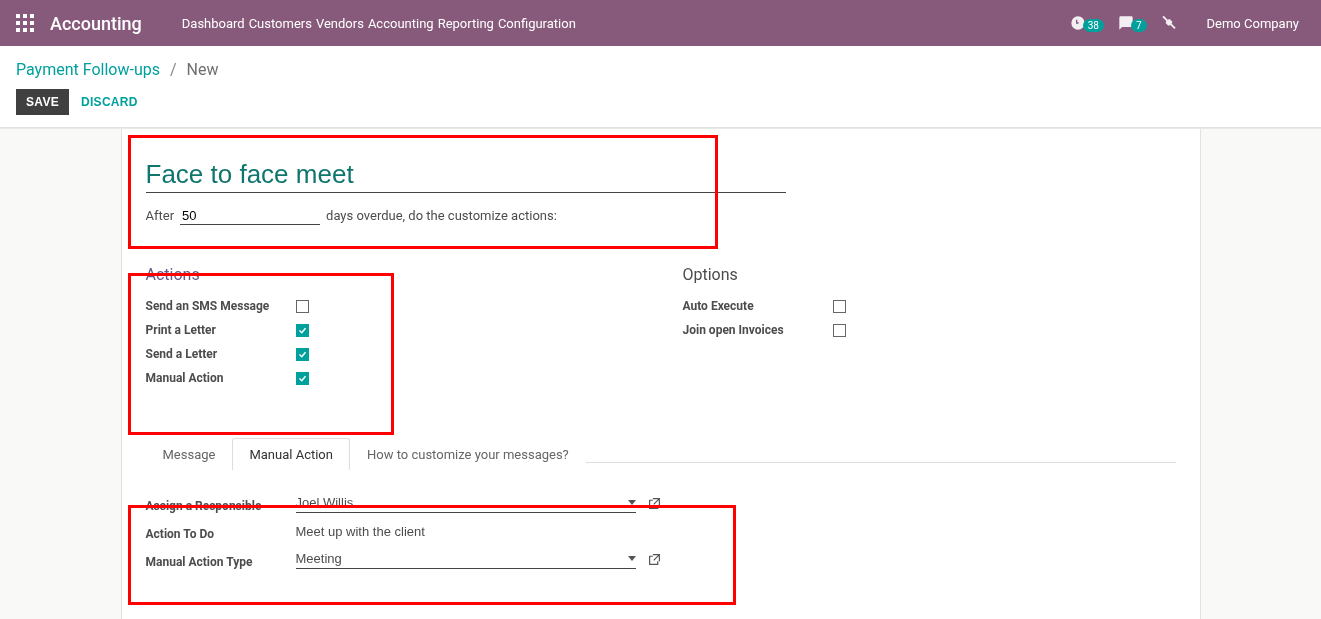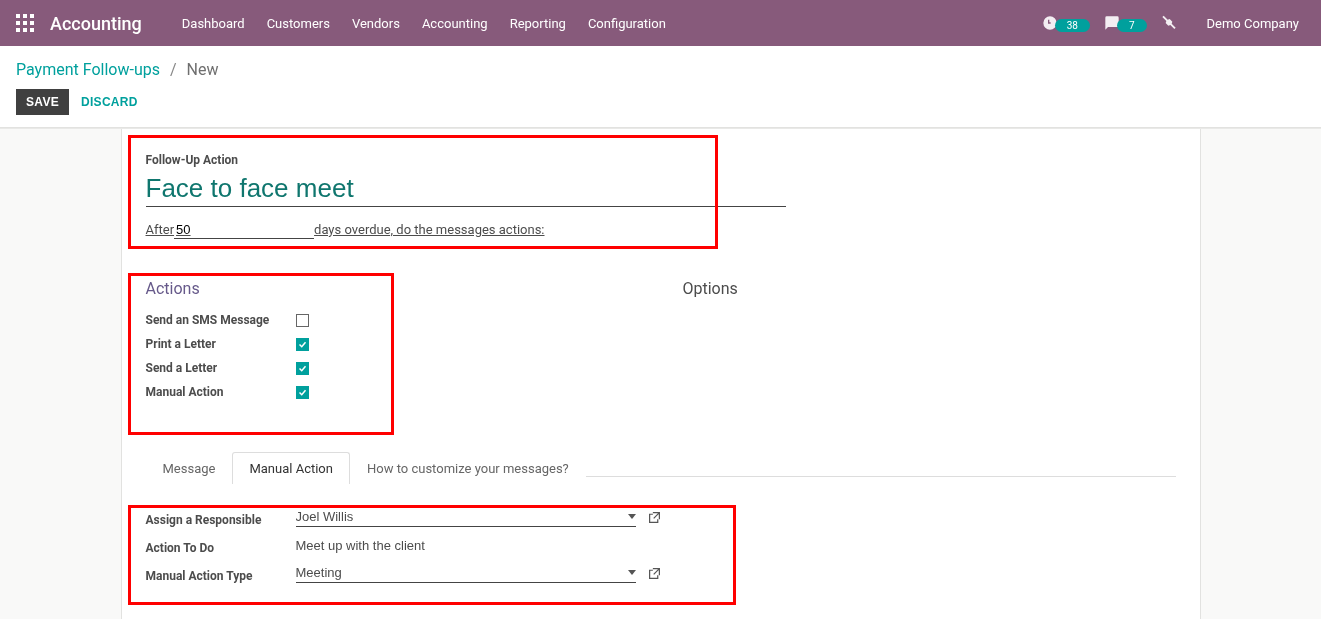--- a/index.html
+++ b/index.html
@@ -3,27 +3,27 @@
 <meta charset="utf-8">
 <style>
   * { box-sizing: border-box; margin: 0; padding: 0; }
   body { font-family: -apple-system, BlinkMacSystemFont, "Segoe UI", Roboto, Helvetica, Arial, sans-serif; font-size: 13px; color: #4c4c4c; background: #fff; }
   
   .topnav { background: #875a7b; color: #fff; height: 46px; display: flex; align-items: center; padding: 0 8px; }
   .apps-icon { width: 34px; height: 34px; display:flex; align-items:center; justify-content:center; cursor:pointer; }
   .apps-grid { width:18px; height:18px; display:grid; grid-template-columns:repeat(3,4px); grid-template-rows:repeat(3,4px); gap:3px;}
   .apps-grid span{ background:#fff; width:4px;height:4px;}
   .brand { font-size: 18px; font-weight:500; margin-left:8px; margin-right:40px; }
-  .menu { display:flex; gap:22px; }
+  .menu { display:flex; gap:4px; }
   .menu a { color:#fff; text-decoration:none; font-size:13px; cursor:pointer; }
   .spacer { flex:1; }
   .badge-group { display:flex; align-items:center; gap:14px; margin-right:18px;}
   .badge-item { position:relative; display:flex; align-items:center; cursor:pointer;}
   .badge-item svg { width:16px; height:16px; fill:#fff; opacity:.9;}
-  .badge-count { background:#00a09d; color:#fff; font-size:10px; border-radius:8px; padding:1px 12px; margin-left:-3px; position:relative; top:-6px;margin-top:17px;}
+  .badge-count { background:#00a09d; color:#fff; font-size:10px; border-radius:8px; padding:1px 5px; margin-left:-3px; position:relative; top:-6px;margin-top:17px;}
   .tools-icon svg{width:16px;height:16px;fill:#fff;opacity:.9;}
   .company { color:#fff; font-size:13px; margin:0 14px 0 12px; cursor:pointer;}
   
   .control-bar { padding: 14px 16px 12px 16px; border-bottom: 1px solid #e2e2e0; background:#fff;}
   .breadcrumb { font-size: 16px; margin-bottom:10px;}
   .breadcrumb a { color:#00a09d; text-decoration:none; cursor:pointer;}
   .breadcrumb .sep { color:#888; margin:0 6px; }
   .breadcrumb .current { color:#6f6f6f; }
   .btnrow { display:flex; align-items:center; gap:12px;}
   .btn-primary { background:#404040; color:#fff; border:none; padding:6px 10px; font-size:12px; font-weight:600; letter-spacing:.3px; cursor:pointer; text-transform:uppercase;}
@@ -33,21 +33,21 @@
   .sheet { background:#fff; max-width:1080px; margin: 0 auto; border-left:1px solid #e2e2e0; border-right:1px solid #e2e2e0; padding: 24px 24px 40px 24px; min-height: 490px; position:relative;}
   
   .hl-box { border: 3px solid #ff0000; position:absolute; pointer-events:none; }
   #hl1 { left: 6px; top: 6px; width: 590px; height: 114px; }
   #hl2 { left: 6px; top: 144px; width: 266px; height: 162px; }
   #hl3 { left: 6px; top: 376px; width: 608px; height: 100px; }
   
   .field-label-sm { font-size:12px; font-weight:700; color:#4c4c4c; }
   .title-input-wrap { border-bottom:1px solid #444; padding-bottom:2px; margin-top:6px; width: 640px;}
   .title-input { border:none; outline:none; font-size:26px; color:#0f766e; width:100%; background:transparent;}
-  .delay-row { margin-top:14px; font-size:13px; color:#4c4c4c; display:flex; align-items:baseline; text-decoration:underline;}
+  .delay-row { margin-top:14px; font-size:13px; color:#4c4c4c; display:flex; align-items:baseline; gap:6px;}
   .delay-row .num-input { border:none; border-bottom:1px solid #444; outline:none; width:140px; font-size:13px; padding:1px 2px; background:transparent;}
   
   .two-col { display:flex; margin-top:40px; gap:44px;}
   .col { flex:1; }
   .section-title { font-size:16px; color:#66598a; margin-bottom:10px; font-weight:400;}
   .options-title{ color:#4c4c4c; }
   .field-row { display:flex; align-items:center; height:24px; }
   .field-row .lbl { width:150px; font-size:12px; font-weight:700; color:#4c4c4c;}
   .options .lbl{ width:150px; }
   .chk { width:13px; height:13px; border:1px solid #666; display:inline-flex; align-items:center; justify-content:center; cursor:pointer; background:#fff;}
@@ -128,28 +128,27 @@
     <button class="btn-link">Discard</button>
   </div>
 </div>
 
 <div class="sheet-wrap">
   <div class="sheet">
     <div class="hl-box" id="hl1"></div>
     <div class="hl-box" id="hl2"></div>
     <div class="hl-box" id="hl3"></div>
 
-    <div class="field-label-sm">Follow-Up Action</div>
     <div class="title-input-wrap">
       <input class="title-input" value="Face to face meet" style="">
     </div>
     <div class="delay-row">
       <span>After</span>
       <input class="num-input" value="50" style="">
-      <span>days overdue, do the messages actions:</span>
+      <span>days overdue, do the customize actions:</span>
     </div>
 
     <div class="two-col">
       <div class="col">
         <div class="section-title">Actions</div>
         <div id="actions-list">
             <div class="field-row">
               <div class="lbl">Send an SMS Message</div>
               <div class="chk"></div>
             </div>
@@ -174,20 +173,30 @@
               <div class="chk checked">
                 <svg viewBox="0 0 12 12">
                   <polyline points="2,6 5,9 10,3"></polyline>
                 </svg>
               </div>
             </div>
           </div>
       </div>
       <div class="col options">
         <div class="section-title options-title">Options</div>
+        <div id="options-list">
+            <div class="field-row">
+              <div class="lbl">Auto Execute</div>
+              <div class="chk"></div>
+            </div>
+            <div class="field-row">
+              <div class="lbl">Join open Invoices</div>
+              <div class="chk"></div>
+            </div>
+          </div>
       </div>
     </div>
 
     <div class="tabs">
       <div class="tab">Message</div>
       <div class="tab active">Manual Action</div>
       <div class="tab">How to customize your messages?</div>
     </div>
 
     <div class="tab-body">

